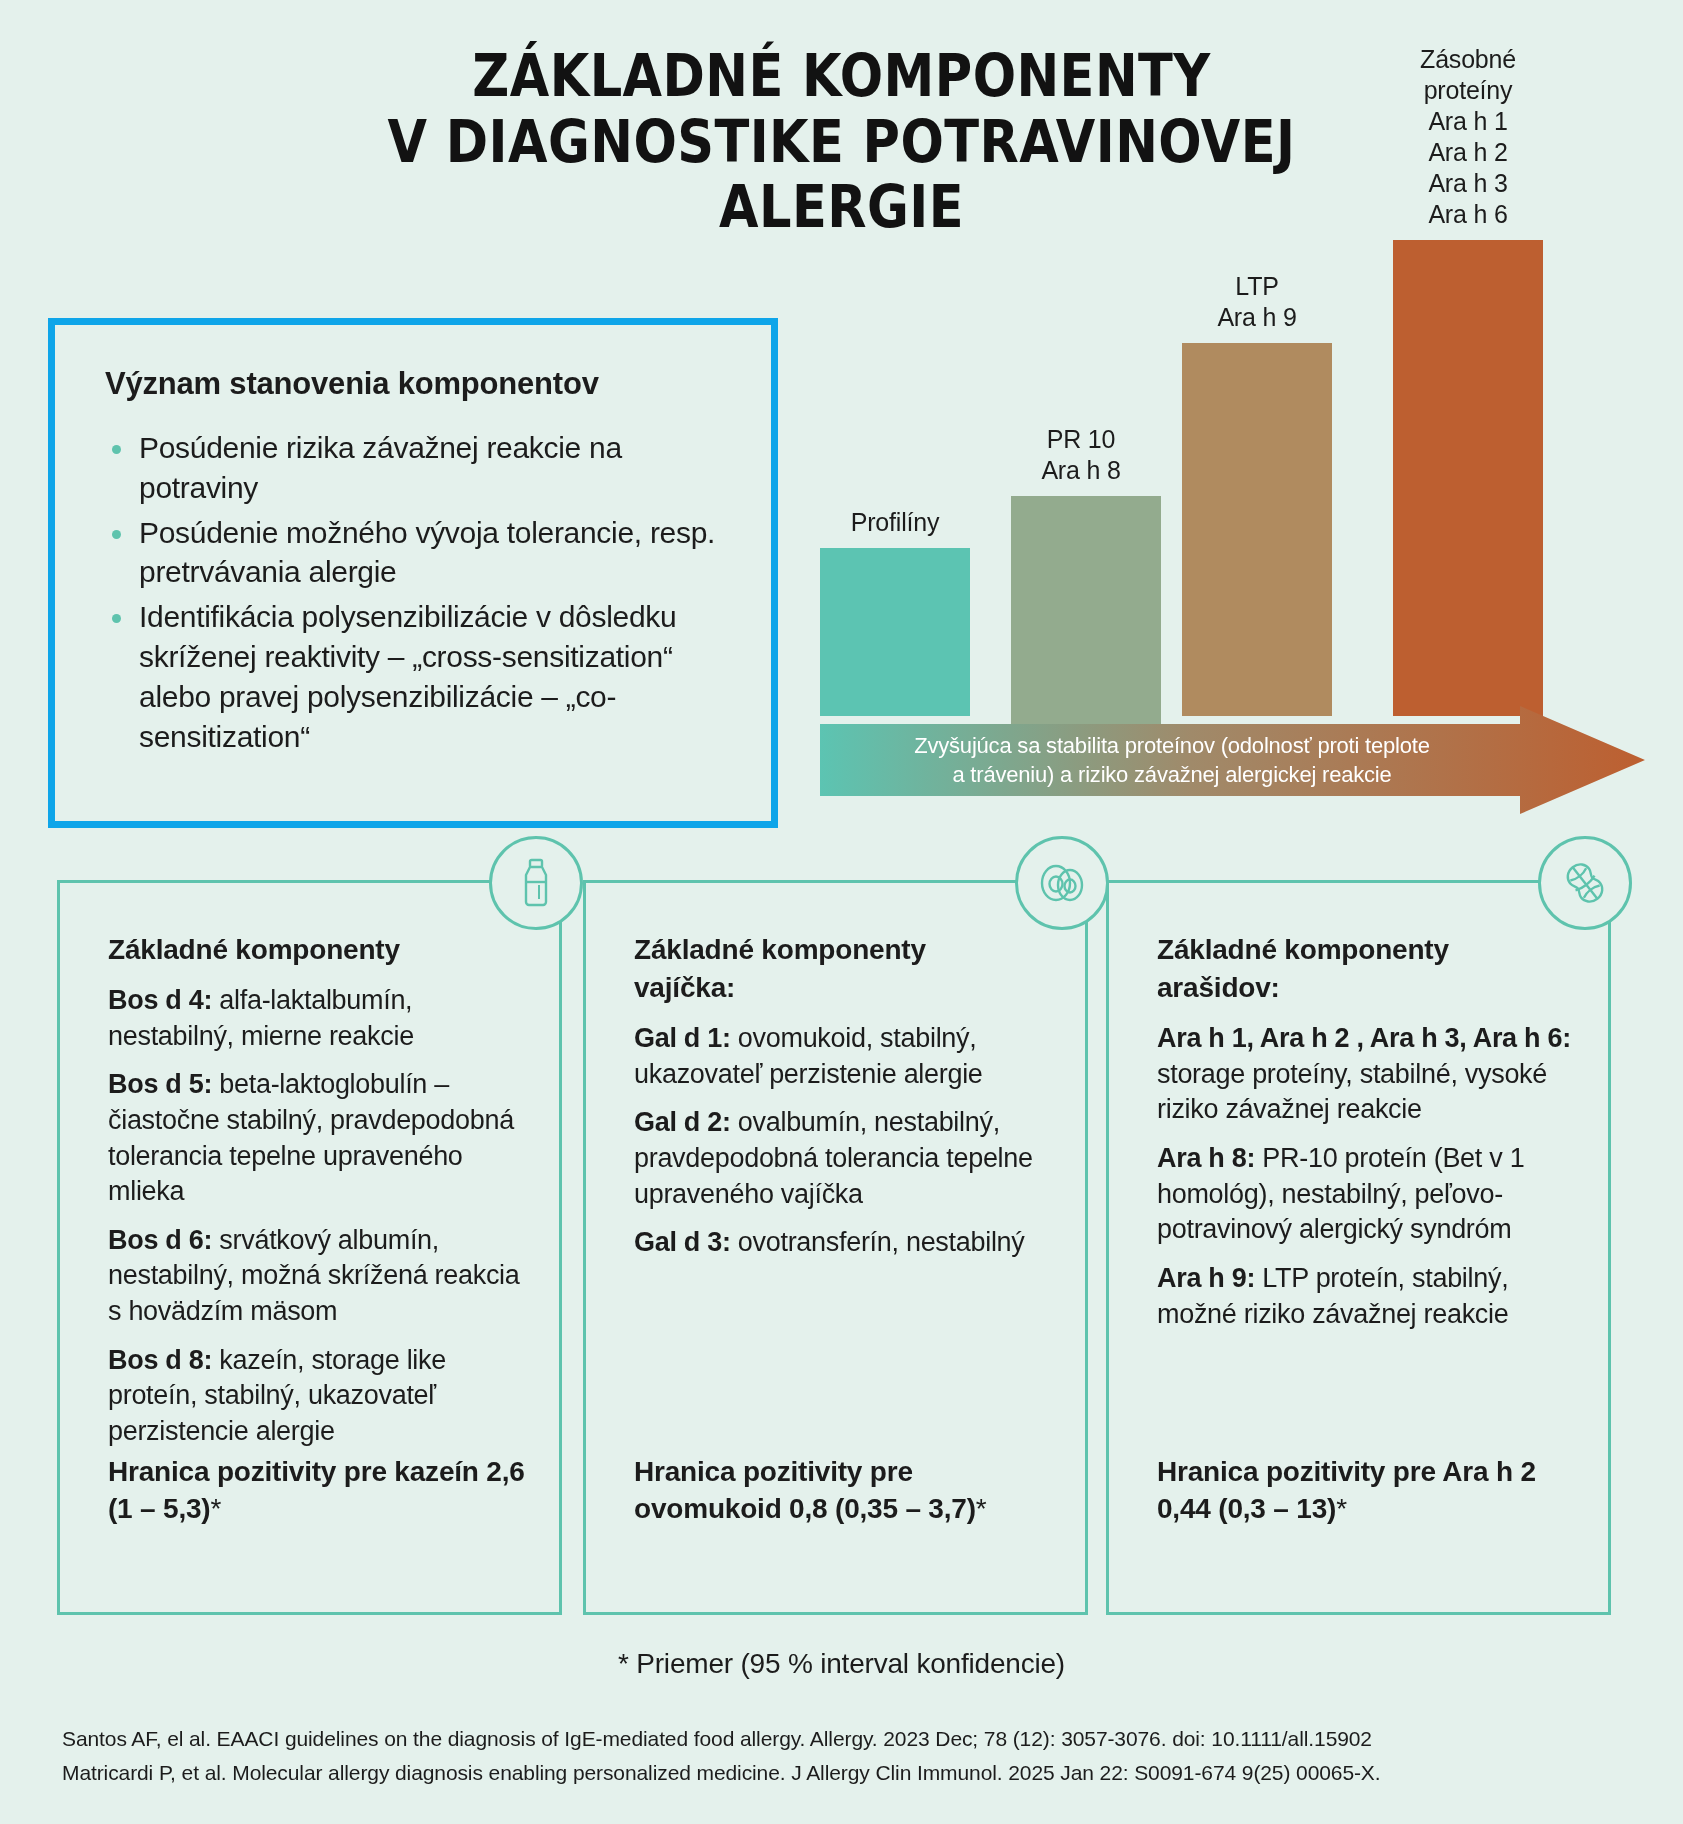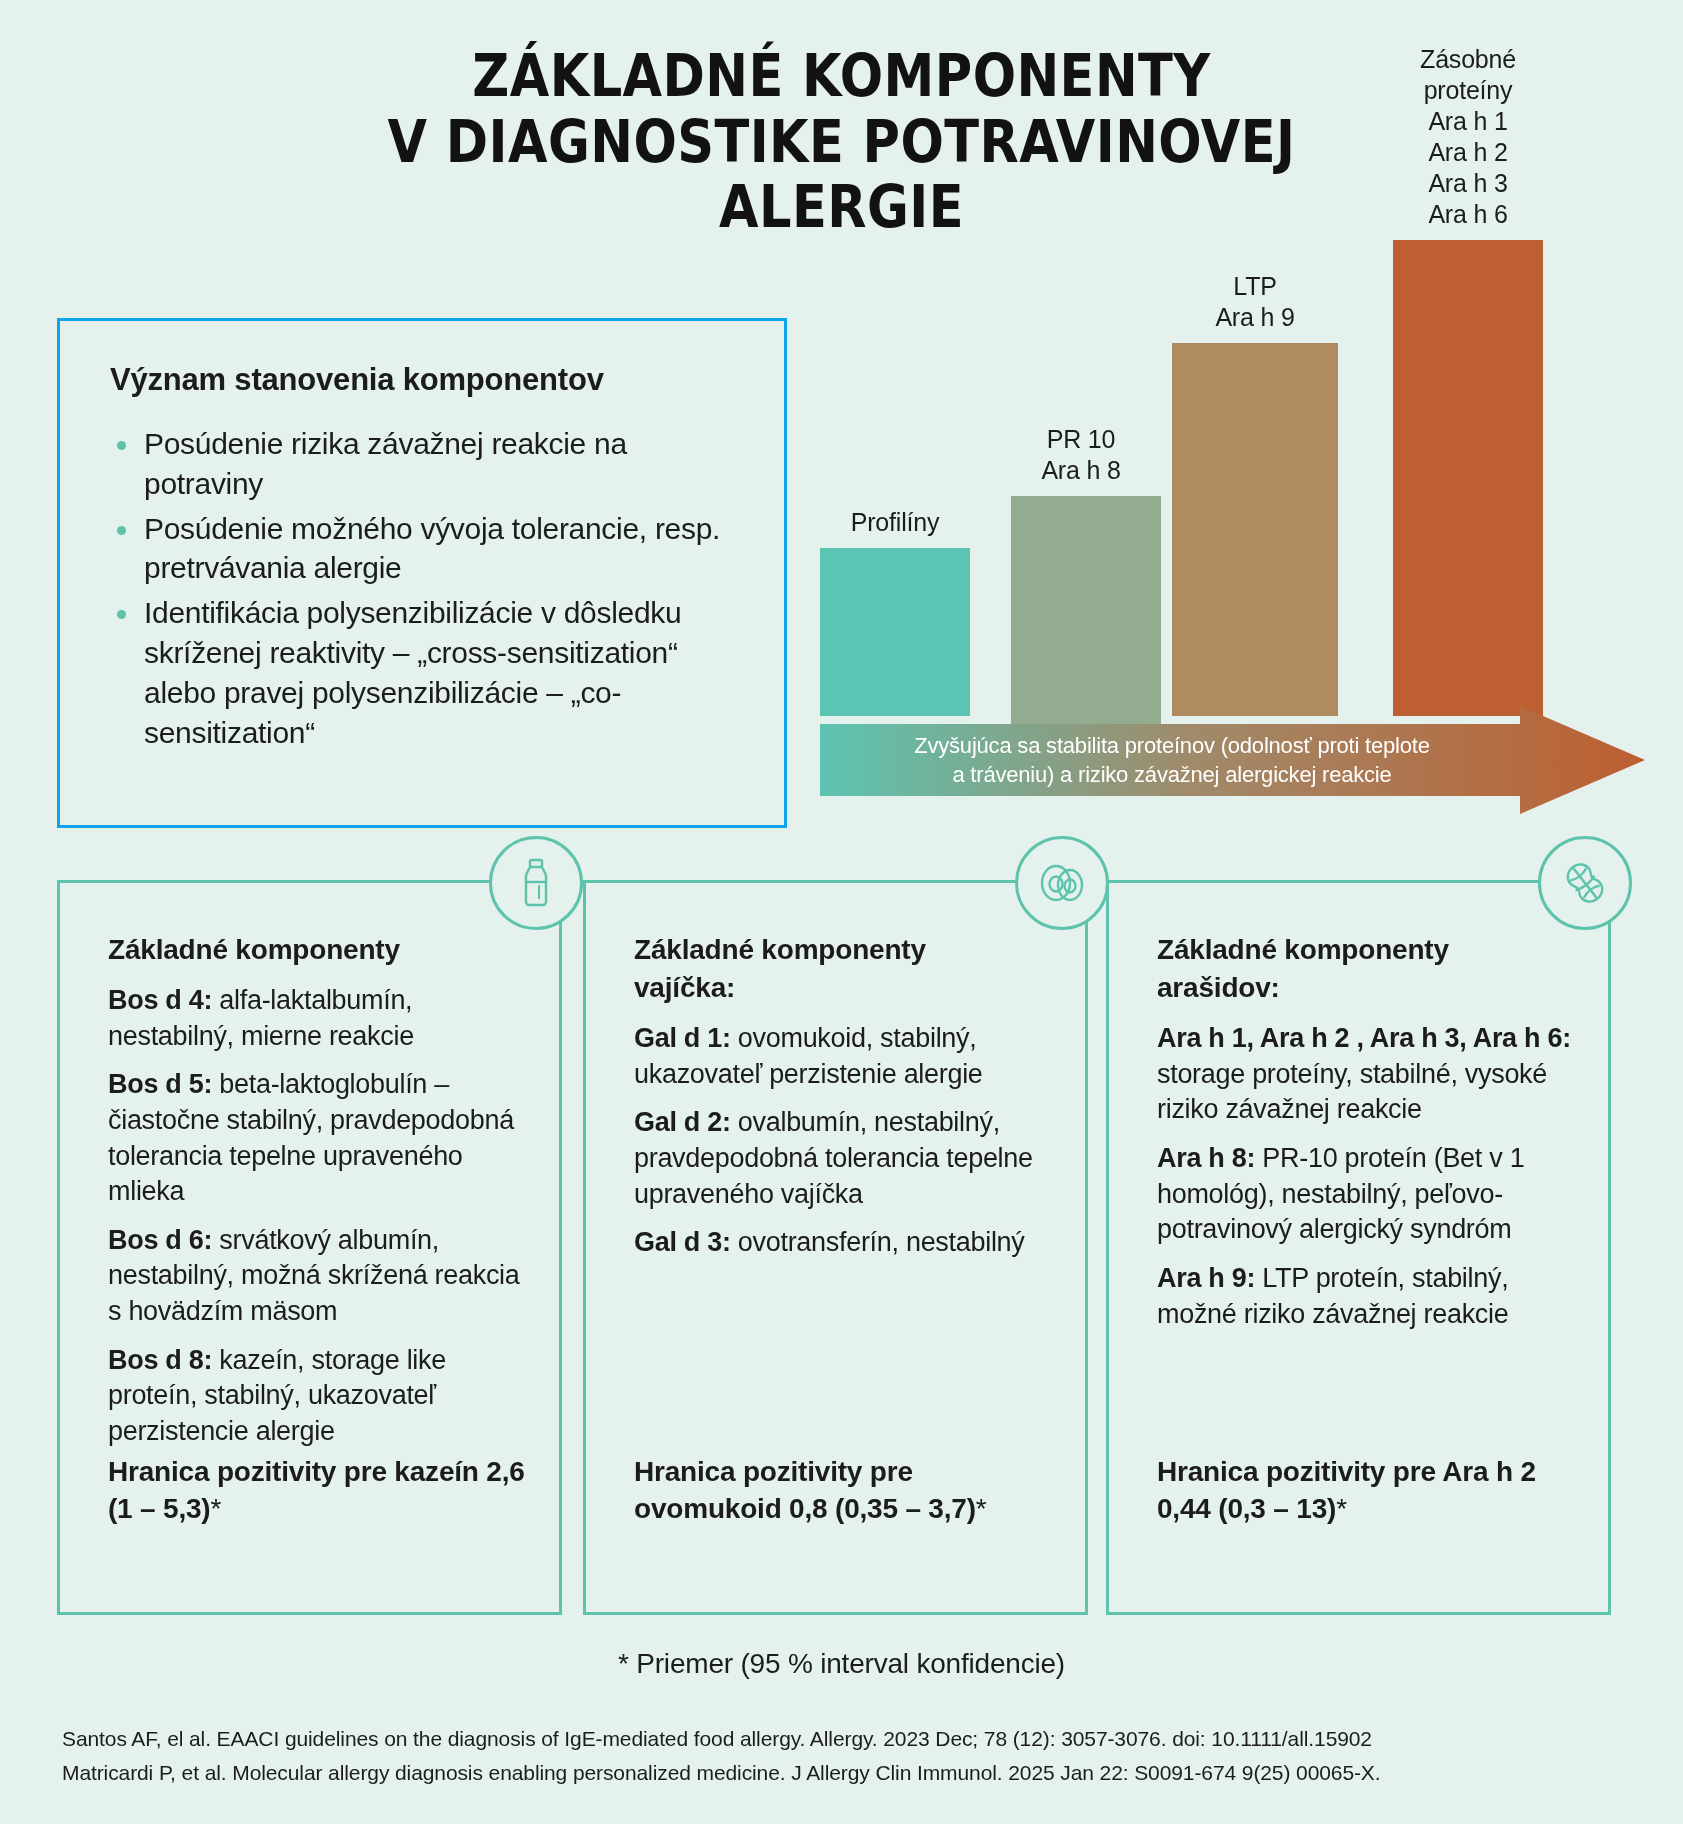--- a/index.html
+++ b/index.html
@@ -36,25 +36,25 @@
     position: absolute;
     top: 318px;
     left: 0;
     width: 1683px;
     height: 520px;
   }
 
   
   .info-box {
     position: absolute;
-    left: 57px;
+    left: 48px;
     top: 0px;
     width: 730px;
     height: 510px;
-    border: 3px solid #0ea5e9;
+    border: 7px solid #0ea5e9;
     box-sizing: border-box;
   }
   .info-inner {
     padding: 38px 34px 0 50px;
   }
   .info-head {
     font-weight: bold;
     font-size: 31px;
     line-height: 1.38;
     margin-bottom: 22px;
@@ -269,21 +269,21 @@
       </div>
 
       <div class="bar-wrap" style="left:181px; width:150px; height:220px;padding-left:10px;">
         <div class="bar" style="height:258px; background:#93ab8e;"></div>
         <div class="bar-label">
           <div>PR 10</div>
           <div>Ara h 8</div>
         </div>
       </div>
 
-      <div class="bar-wrap" style="left:352px; width:166px; height:373px;">
+      <div class="bar-wrap" style="left:362px; width:150px; height:373px;">
         <div class="bar" style="height:373px; background:#b08b5f;"></div>
         <div class="bar-label">
           <div>LTP</div>
           <div>Ara h 9</div>
         </div>
       </div>
 
       <div class="bar-wrap" style="left:543px; width:150px; height:476px;margin-left:30px;">
         <div class="bar" style="height:476px; background:#bd5f30;"></div>
         <div class="bar-label">

